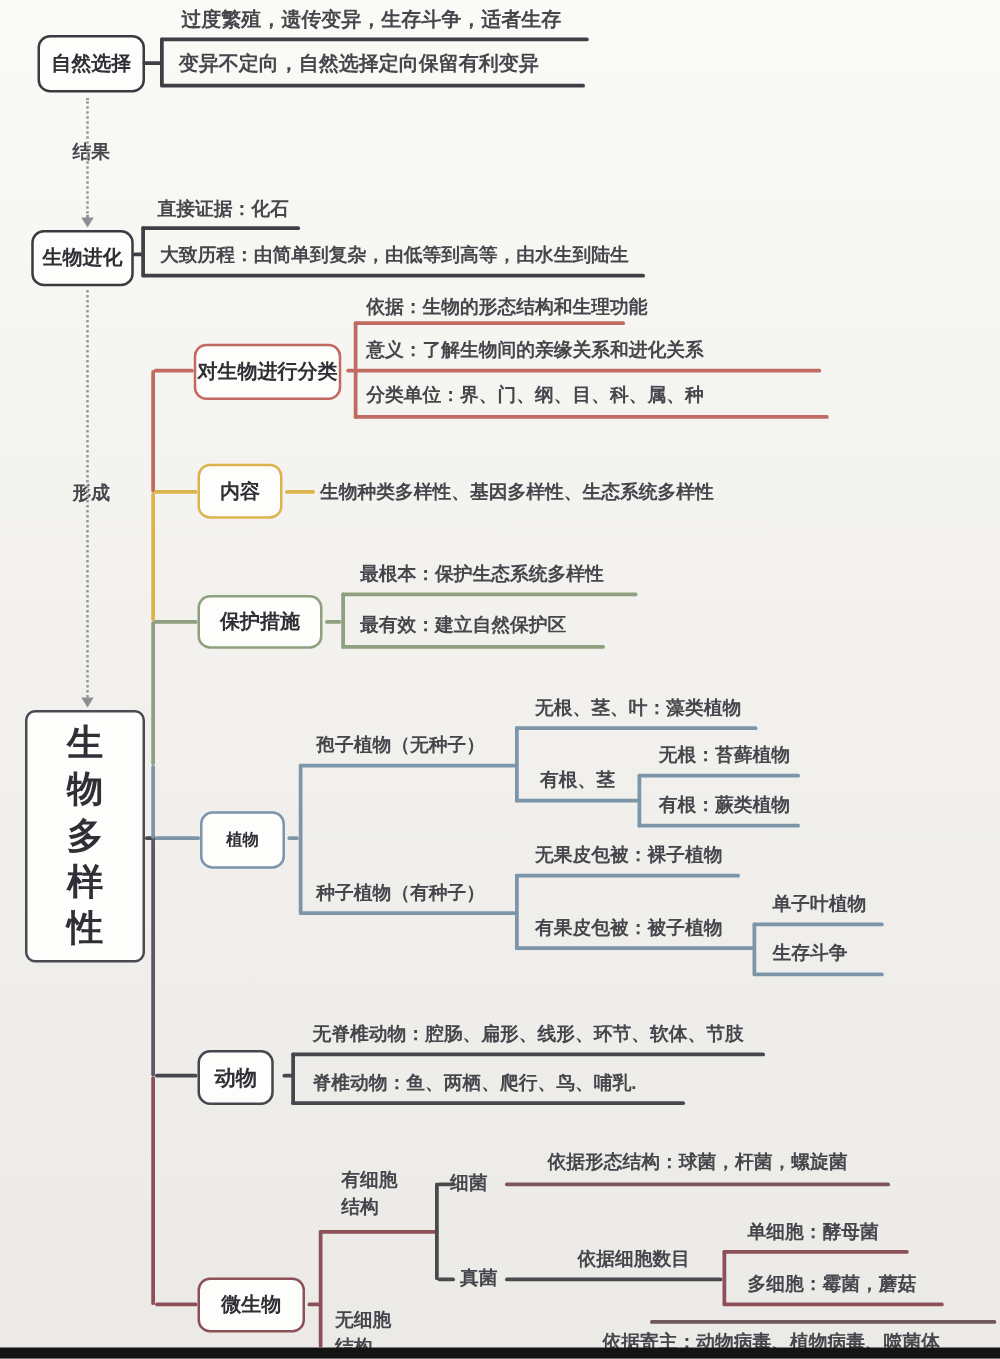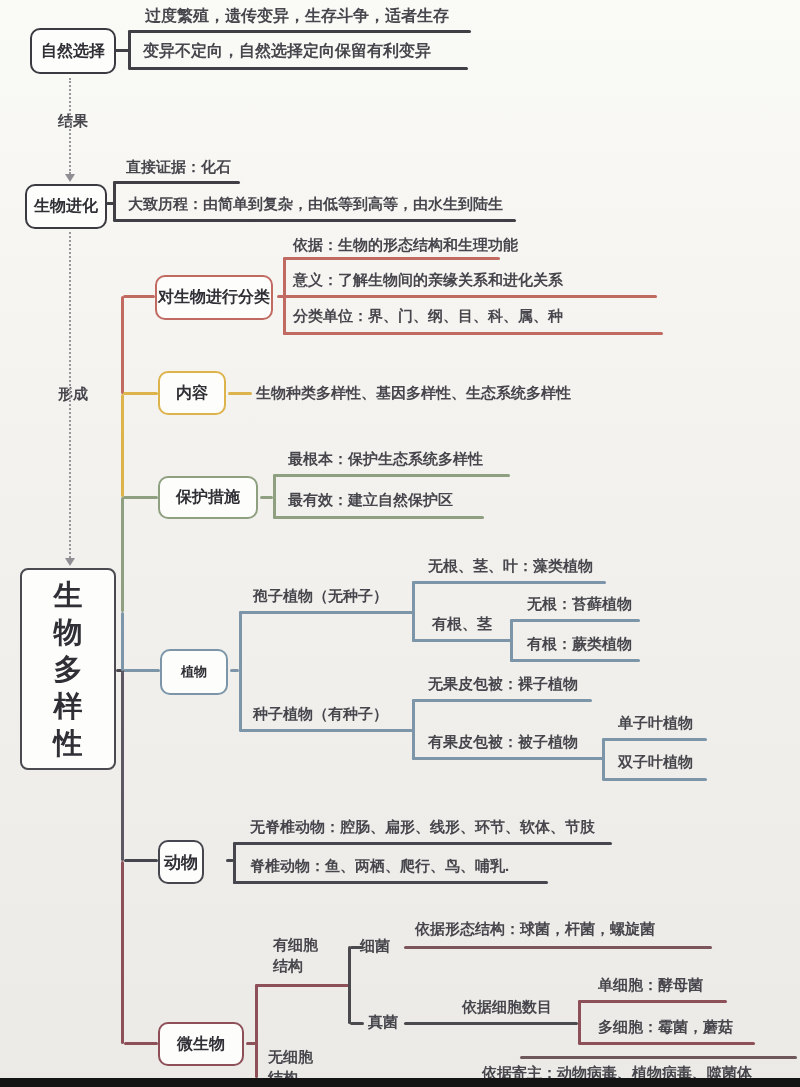--- a/index.html
+++ b/index.html
@@ -121,24 +121,24 @@
 <div class="t" style="left:253px;top:705px;">种子植物（有种子）</div>
 <div class="v" style="left:412px;top:699px;height:61px;background:#7c95a8;"></div>
 <div class="h" style="left:412px;top:699px;width:180px;background:#7c95a8;"></div>
 <div class="t" style="left:428px;top:675px;">无果皮包被：裸子植物</div>
 <div class="h" style="left:412px;top:757px;width:192px;background:#7c95a8;"></div>
 <div class="t" style="left:428px;top:733px;">有果皮包被：被子植物</div>
 <div class="v" style="left:602px;top:738px;height:42px;background:#7c95a8;"></div>
 <div class="h" style="left:602px;top:738px;width:105px;background:#7c95a8;"></div>
 <div class="t" style="left:618px;top:714px;">单子叶植物</div>
 <div class="h" style="left:602px;top:778px;width:105px;background:#7c95a8;"></div>
-<div class="t" style="left:618px;top:753px;">双子叶植物</div>
+<div class="t" style="left:618px;top:753px;">生存斗争</div>
 
 <div class="h" style="left:124px;top:859px;width:34px;background:#46464e;"></div>
-<div class="node" style="left:158px;top:840px;width:46px;height:44px;font-size:17px;border-color:#46464e;">
+<div class="node" style="left:158px;top:840px;width:61px;height:44px;font-size:17px;border-color:#46464e;">
   <span>动物</span>
 </div>
 <div class="h" style="left:226px;top:859px;width:8px;background:#46464e;"></div>
 <div class="v" style="left:233px;top:842px;height:42px;background:#46464e;"></div>
 <div class="h" style="left:233px;top:842px;width:379px;background:#46464e;"></div>
 <div class="t" style="left:250px;top:818px;">无脊椎动物：腔肠、扁形、线形、环节、软体、节肢</div>
 <div class="h" style="left:233px;top:881px;width:315px;background:#46464e;"></div>
 <div class="t" style="left:250px;top:857px;">脊椎动物：鱼、两栖、爬行、鸟、哺乳.</div>
 
 <div class="h" style="left:124px;top:1042px;width:34px;background:#8d5058;"></div>
@@ -147,21 +147,21 @@
 </div>
 <div class="h" style="left:246px;top:1042px;width:10px;background:#8d5058;"></div>
 <div class="v" style="left:255px;top:984px;height:94px;background:#8d5058;"></div>
 
 <div class="h" style="left:255px;top:984px;width:94px;background:#8d5058;"></div>
 <div class="t wrap" style="left:273px;top:934px;width:52px;">有细胞结构</div>
 <div class="v" style="left:348px;top:946px;height:78px;background:#4a4a4e;"></div>
 <div class="h" style="left:350px;top:946px;width:14px;background:#4a4a4e;"></div>
 <div class="t" style="left:348px;top:937px;margin-left:12px;">细菌</div>
 <div class="h" style="left:404px;top:946px;width:308px;background:#7d565c;"></div>
-<div class="t" style="left:415px;top:920px;">依据形态结构：球菌，杆菌，螺旋菌</div>
+<div class="t" style="left:438px;top:920px;">依据形态结构：球菌，杆菌，螺旋菌</div>
 <div class="h" style="left:350px;top:1022px;width:14px;background:#4a4a4e;"></div>
 <div class="t" style="left:368px;top:1013px;">真菌</div>
 <div class="h" style="left:404px;top:1022px;width:174px;background:#4a4a4e;"></div>
 <div class="t" style="left:462px;top:998px;">依据细胞数目</div>
 <div class="v" style="left:578px;top:1000px;height:44px;background:#8d5058;"></div>
 <div class="h" style="left:578px;top:1000px;width:149px;background:#8d5058;"></div>
 <div class="t" style="left:598px;top:976px;">单细胞：酵母菌</div>
 <div class="h" style="left:578px;top:1042px;width:177px;background:#8d5058;"></div>
 <div class="t" style="left:598px;top:1018px;">多细胞：霉菌，蘑菇</div>
 <div class="h" style="left:520px;top:1056px;width:277px;background:#6e585c;"></div>

